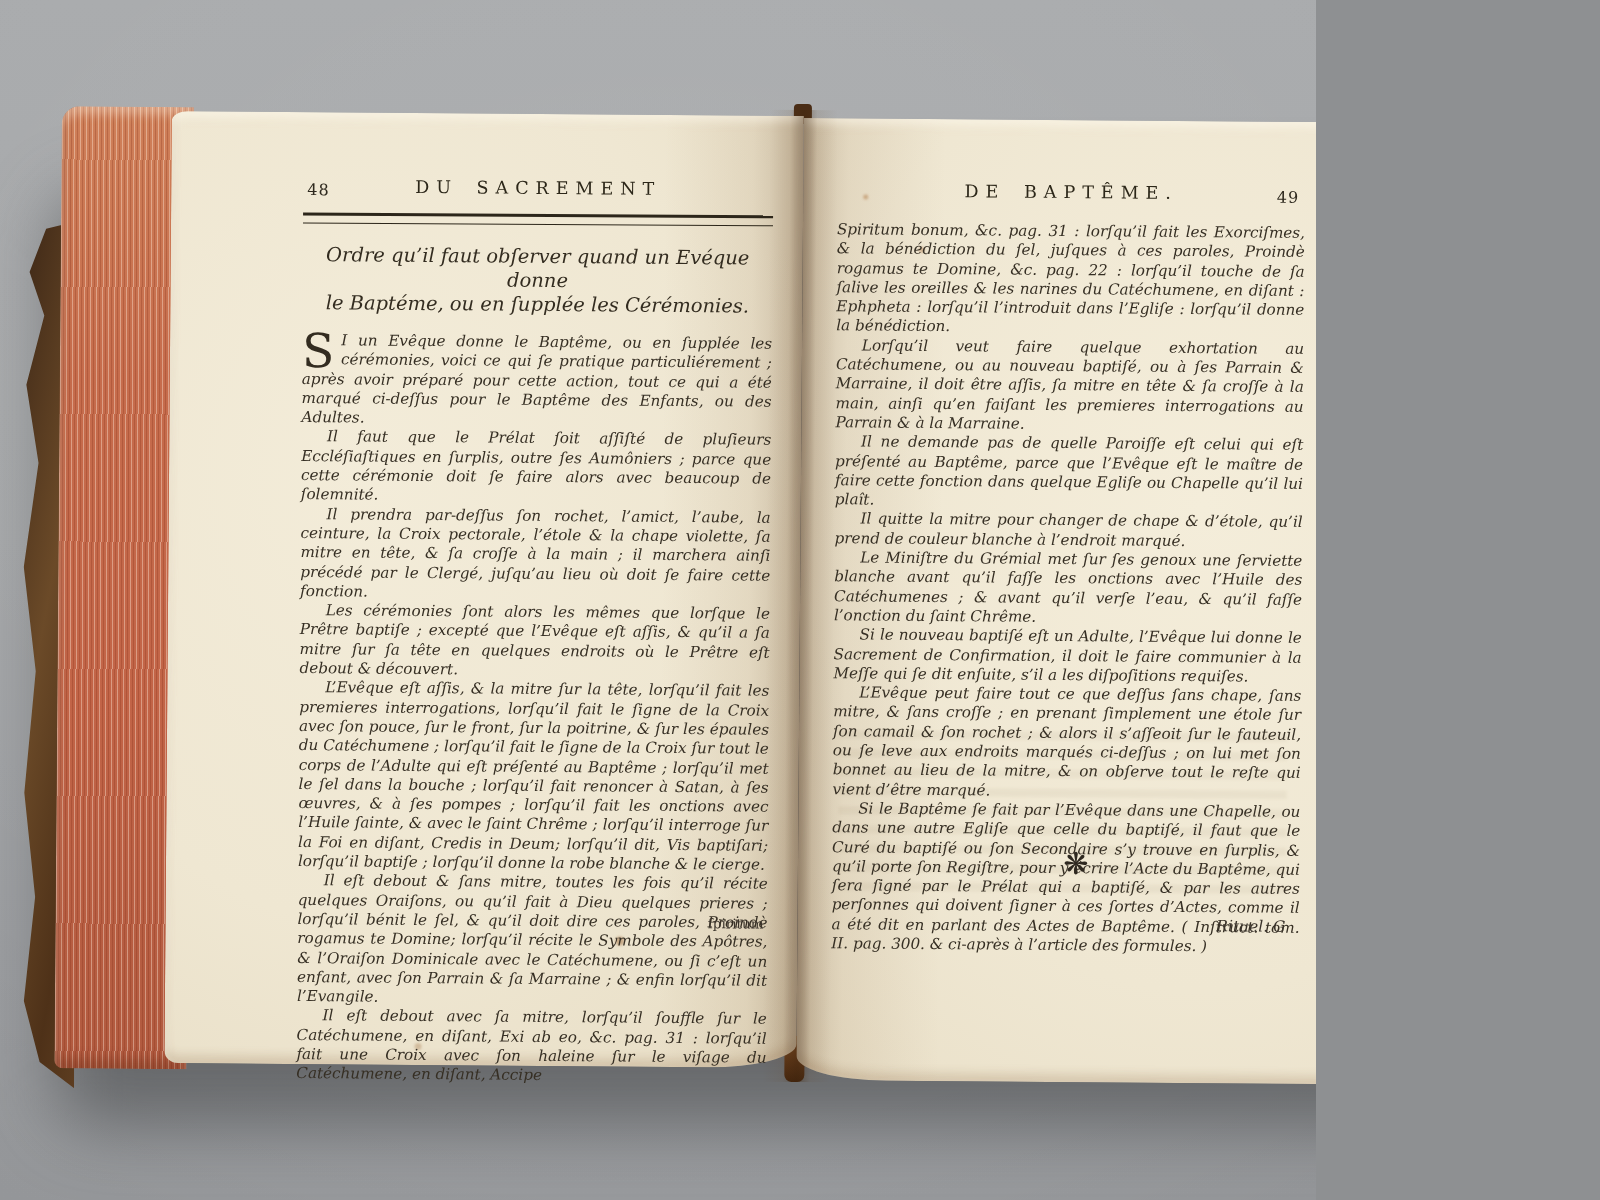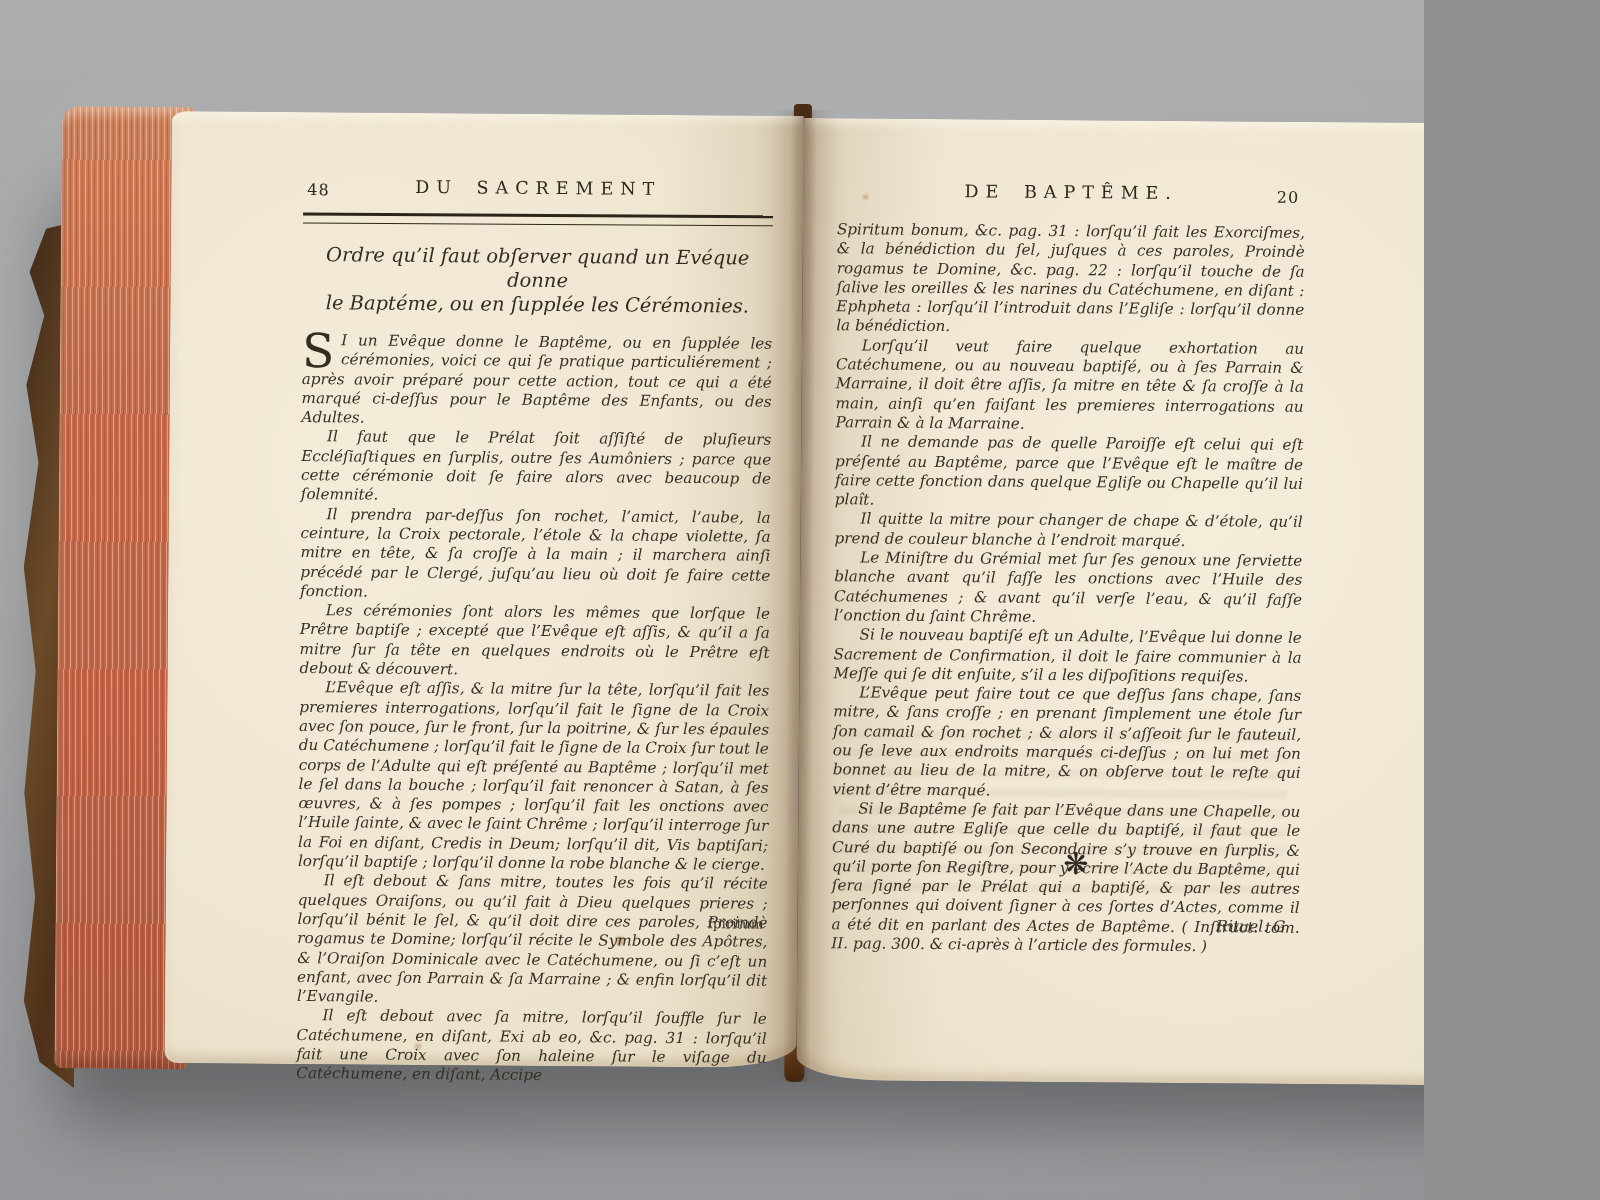--- a/index.html
+++ b/index.html
@@ -1,17 +1,17 @@
 <!DOCTYPE html>
 <html><head>
 <meta charset="utf-8">
 <style>
   html,body{margin:0;padding:0;background:#8e9092;}
   .stage{
-    position:relative;width:1424px;height:1200px;overflow:hidden;
+    position:relative;width:1316px;height:1200px;overflow:hidden;
     background:
       radial-gradient(130% 110% at 50% 32%, rgba(255,255,255,.07) 0%, rgba(0,0,0,0) 55%, rgba(0,0,0,.10) 100%),
       linear-gradient(180deg,#a9abad 0%,#a5a7a9 45%,#9c9ea1 78%,#9a9c9f 100%);
     font-family:"DejaVu Serif","Liberation Serif",serif;
   }
   .book-shadow{
     position:absolute;left:55px;top:170px;width:1490px;height:930px;
     background:rgba(62,64,66,.55);border-radius:40px;filter:blur(34px);
     transform:translateY(26px);
   }
@@ -154,21 +154,21 @@
       <div class="catchword">ſpiritum</div>
     </div>
 
     <div class="page page-right">
       <div class="fox f2"></div>
       <div class="fox f3"></div>
       <div class="bleed"></div>
       <div class="textcol">
         <div class="header">
           <span class="running">DE BAPTÊME.</span>
-          <span class="pagenum pr">20</span>
+          <span class="pagenum pr">49</span>
         </div>
         <div class="body">
           <p class="noindent">Spiritum bonum, &amp;c. pag. 31 : lorſqu’il fait les Exorciſmes, &amp; la bénédiction du ſel, juſques à ces paroles, Proindè rogamus te Domine, &amp;c. pag. 22 : lorſqu’il touche de ſa ſalive les oreilles &amp; les narines du Catéchumene, en diſant : Ephpheta : lorſqu’il l’introduit dans l’Egliſe : lorſqu’il donne la bénédiction.</p>
           <p>Lorſqu’il veut faire quelque exhortation au Catéchumene, ou au nouveau baptiſé, ou à ſes Parrain &amp; Marraine, il doit être aſſis, ſa mitre en tête &amp; ſa croſſe à la main, ainſi qu’en faiſant les premieres interrogations au Parrain &amp; à la Marraine.</p>
           <p>Il ne demande pas de quelle Paroiſſe eſt celui qui eſt préſenté au Baptême, parce que l’Evêque eſt le maître de faire cette fonction dans quelque Egliſe ou Chapelle qu’il lui plaît.</p>
           <p>Il quitte la mitre pour changer de chape &amp; d’étole, qu’il prend de couleur blanche à l’endroit marqué.</p>
           <p>Le Miniſtre du Grémial met ſur ſes genoux une ſerviette blanche avant qu’il faſſe les onctions avec l’Huile des Catéchumenes ; &amp; avant qu’il verſe l’eau, &amp; qu’il faſſe l’onction du ſaint Chrême.</p>
           <p>Si le nouveau baptiſé eſt un Adulte, l’Evêque lui donne le Sacrement de Confirmation, il doit le faire communier à la Meſſe qui ſe dit enſuite, s’il a les diſpoſitions requiſes.</p>
           <p>L’Evêque peut faire tout ce que deſſus ſans chape, ſans mitre, &amp; ſans croſſe ; en prenant ſimplement une étole ſur ſon camail &amp; ſon rochet ; &amp; alors il s’aſſeoit ſur le fauteuil, ou ſe leve aux endroits marqués ci-deſſus ; on lui met ſon bonnet au lieu de la mitre, &amp; on obſerve tout le reſte qui vient d’être marqué.</p>
           <p>Si le Baptême ſe fait par l’Evêque dans une Chapelle, ou dans une autre Egliſe que celle du baptiſé, il faut que le Curé du baptiſé ou ſon Secondaire s’y trouve en ſurplis, &amp; qu’il porte ſon Regiſtre, pour y écrire l’Acte du Baptême, qui ſera ſigné par le Prélat qui a baptiſé, &amp; par les autres perſonnes qui doivent ſigner à ces ſortes d’Actes, comme il a été dit en parlant des Actes de Baptême. ( Inſtruct. tom. II. pag. 300. &amp; ci-après à l’article des formules. )</p>

